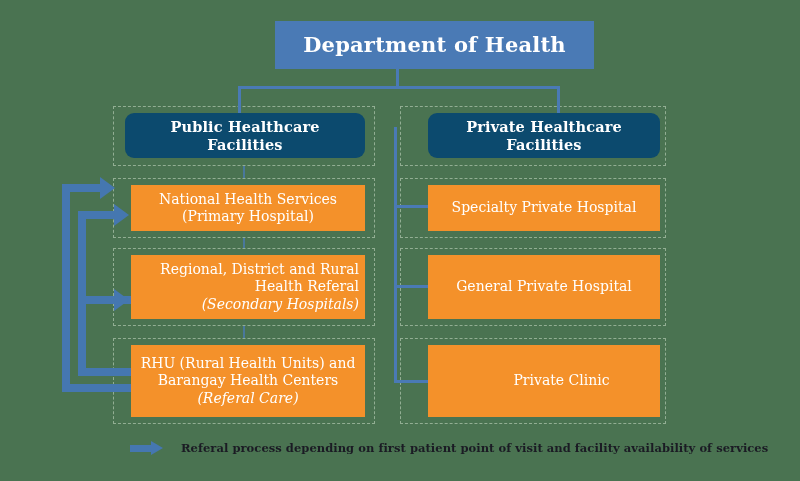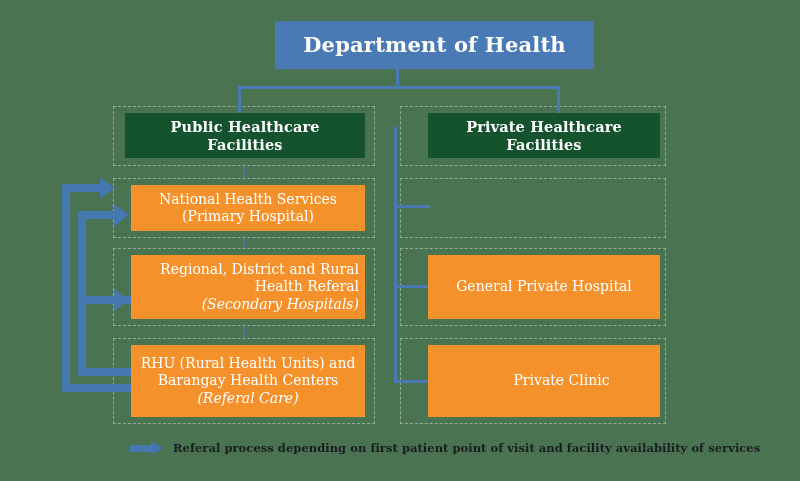--- a/index.html
+++ b/index.html
@@ -34,24 +34,25 @@
   .node .txt { display: block; width: 100%; padding: 0 6px; }
   .node em { font-style: italic; }
 
   .blue-node {
     background: #4a7ab5;
     font-size: 21px;
     font-weight: bold;
     letter-spacing: .2px;
   }
   .red-node {
-    background: #14532d;
+    background: #0c4a6e;
     font-size: 14.5px;
     font-weight: bold;
     letter-spacing: .15px;
+    border-radius: 9px;
   }
   .orange-node {
     background: #f4912a;
     font-size: 14px;
     font-weight: normal;
   }
 
   
   .dashgroup {
     position: absolute;
@@ -83,21 +84,21 @@
     z-index: 4;
   }
 
   
   #legend {
     position: absolute;
     left: 130px;
     top: 441px;
     display: flex;
     align-items: center;
-    gap: 9px;
+    gap: 17px;
     z-index: 6;
   }
   #legend .legend-arrow {
     position: relative;
     width: 34px;
     height: 14px;
     flex: 0 0 auto;
   }
   #legend .legend-arrow .shaft {
     position: absolute;
@@ -204,20 +205,23 @@
       <span>RHU (Rural Health Units) and</span><br>
       <span>Barangay Health Centers</span><br>
       <em>(Referal Care)</em>
     </span>
   </div>
 
   <div class="node red-node" style="left:428px; top:113px; width:232px; height:45px;">
     <span class="txt">Private Healthcare Facilities</span>
   </div>
 
+  <div class="node orange-node" style="left:428px; top:185px; width:232px; height:46px;">
+    <span class="txt">Specialty Private Hospital</span>
+  </div>
 
   <div class="node orange-node" style="left:428px; top:255px; width:232px; height:64px;">
     <span class="txt">General Private Hospital</span>
   </div>
 
   <div class="node orange-node" style="left:428px; top:345px; width:232px; height:72px;padding-left:35px;">
     <span class="txt">Private Clinic</span>
   </div>
 
   <div id="legend">

